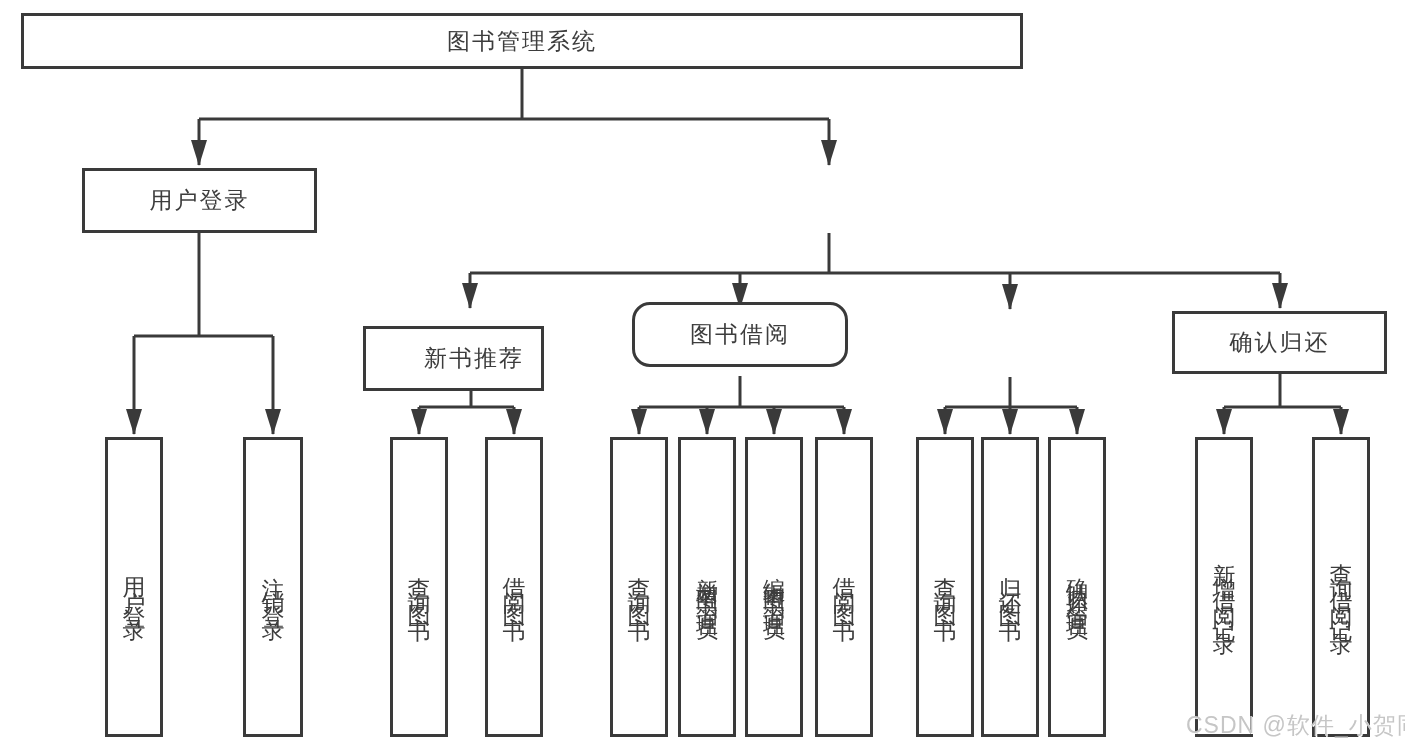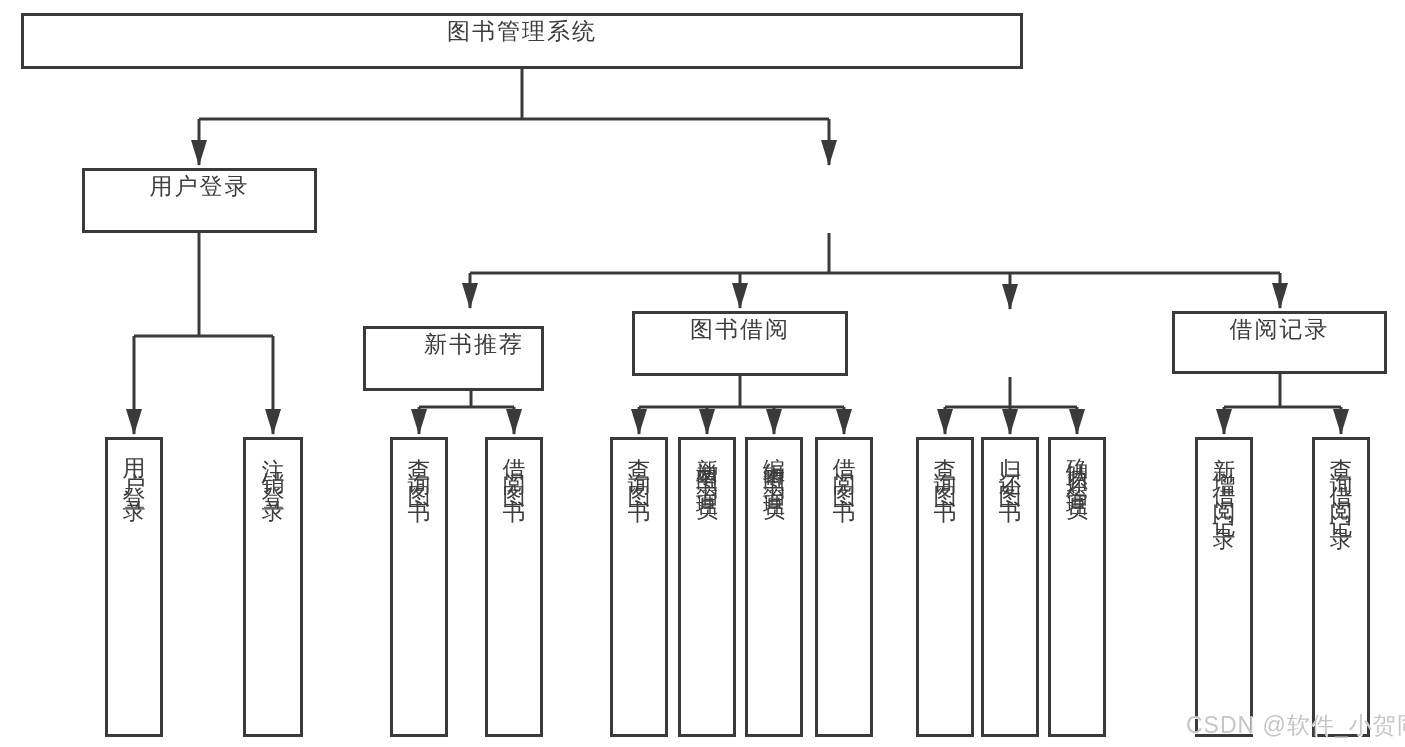--- a/index.html
+++ b/index.html
@@ -9,21 +9,21 @@
     background:#ffffff;
     font-family:"Liberation Sans", sans-serif;
     overflow:hidden;
   }
   .connectors{position:absolute;left:0;top:0;}
   .node{
     position:absolute;
     box-sizing:border-box;
     border:3px solid #3a3a3a;
     background:#ffffff;
-    display:flex;justify-content:center;
+    display:flex;align-items:center;justify-content:center;
     color:#3d3d3d;
     font-size:23px;
     letter-spacing:2px;
     overflow:hidden;
   }
   .leaf span{
     writing-mode:vertical-rl;
     text-orientation:mixed;
     letter-spacing:14px;
     line-height:1;
@@ -103,25 +103,25 @@
     <span>图书管理系统</span>
   </div>
 
   <div class="node" style="left:82px;top:168px;width:235px;height:65px;">
     <span>用户登录</span>
   </div>
 
   <div class="node" style="left:363px;top:326px;width:181px;height:65px;padding-left:41px;">
     <span>新书推荐</span>
   </div>
-  <div class="node" style="left:632px;top:311px;width:216px;height:65px;">
+  <div class="node" style="left:632px;top:302px;width:216px;height:65px;border-radius:18px;">
     <span>图书借阅</span>
   </div>
   <div class="node" style="left:1172px;top:311px;width:215px;height:63px;">
-    <span>借阅记录</span>
+    <span>确认归还</span>
   </div>
 
   <div class="node leaf" style="left:105px;top:437px;width:58px;height:300px;">
     <span>用户登录</span>
   </div>
   <div class="node leaf" style="left:243px;top:437px;width:60px;height:300px;">
     <span>注销登录</span>
   </div>
 
   <div class="node leaf" style="left:390px;top:437px;width:58px;height:300px;">

